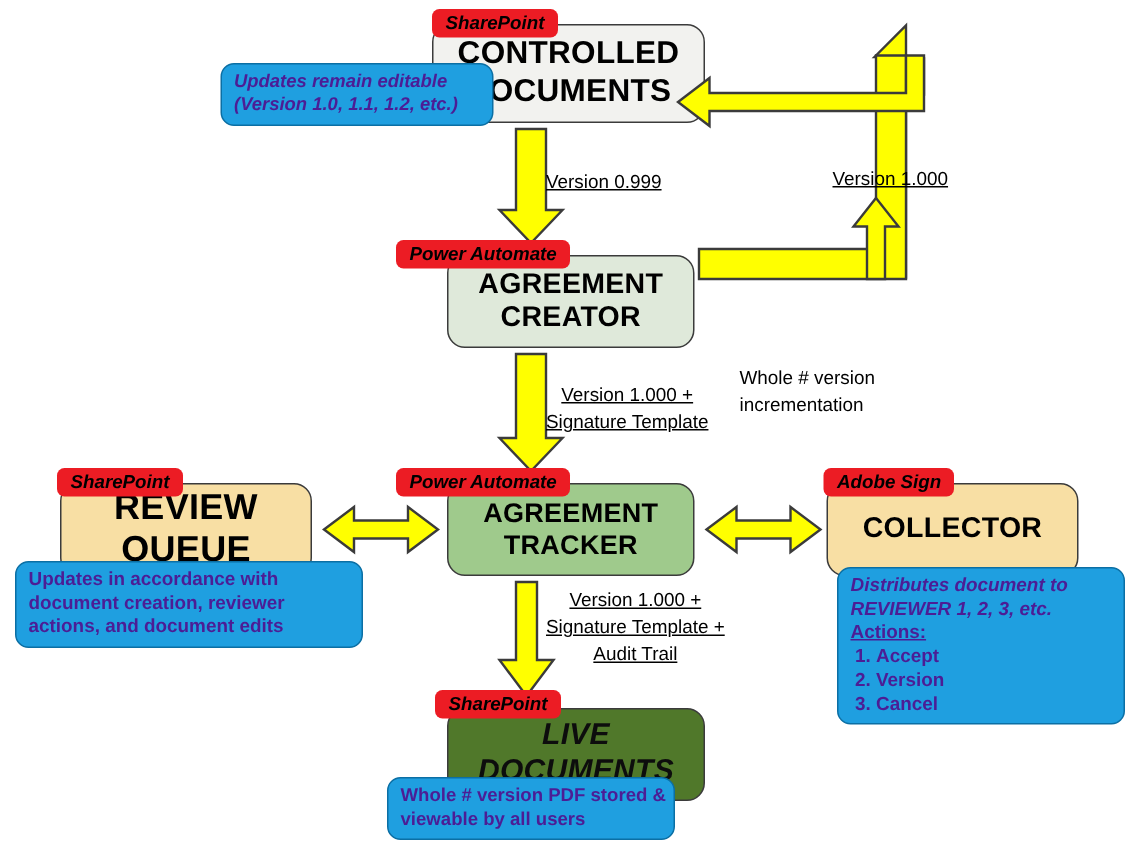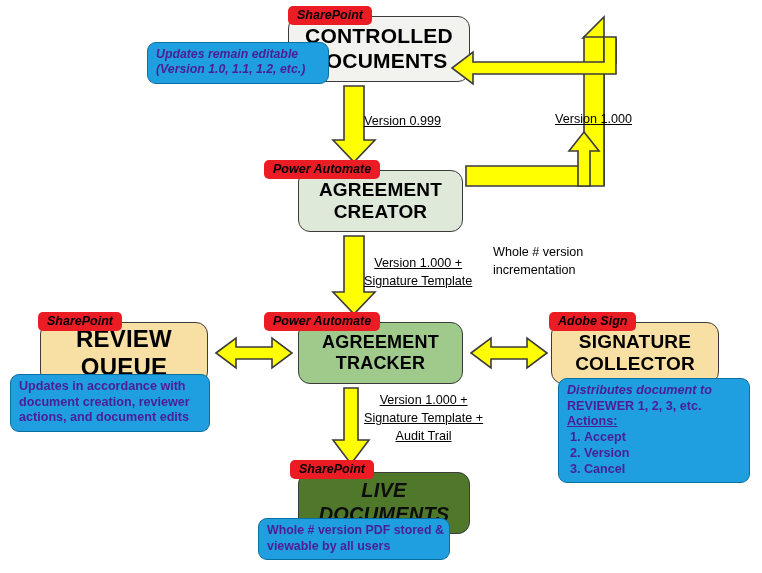--- a/index.html
+++ b/index.html
@@ -103,21 +103,21 @@
     box-sizing: border-box;
     z-index: 7;
   }
   .callout .ln { display: block; white-space: nowrap; }
 
   .callout-controlled {
     left: 147px; top: 42px; width: 182px; font-size: 12.3px;
     font-style: italic;
   }
   .callout-review {
-    left: 10px; top: 374px; width: 200px; font-size: 12.6px;
+    left: 10px; top: 374px; width: 232px; font-size: 12.6px;
   }
   .callout-signature {
     left: 558px; top: 378px; width: 192px; font-size: 12.6px;
   }
   .callout-live {
     left: 258px; top: 518px; width: 192px; font-size: 12.4px;
   }
   .callout .hdr { text-decoration: underline; display: block; }
   .callout ol {
     margin: 0; padding: 0 0 0 17px; list-style: decimal;
@@ -199,21 +199,20 @@
   </div>
 
   <div class="tag tag-tracker">Power Automate</div>
   <div class="node node-tracker">
     <span class="l1">AGREEMENT</span>
     <span class="l2">TRACKER</span>
   </div>
 
   <div class="tag tag-signature">Adobe Sign</div>
   <div class="node node-signature">
-    <span class="l1">SIGNATURE</span>
     <span class="l2">COLLECTOR</span>
   </div>
 
   <div class="tag tag-live">SharePoint</div>
   <div class="node node-live">
     <span class="l1">LIVE</span>
     <span class="l2">DOCUMENTS</span>
   </div>
 
   <div class="callout callout-controlled">
@@ -222,21 +221,21 @@
   </div>
 
   <div class="callout callout-review">
     <span class="ln">Updates in accordance with</span>
     <span class="ln">document creation, reviewer</span>
     <span class="ln">actions, and document edits</span>
   </div>
 
   <div class="callout callout-signature">
     <span class="ln" style="font-style:italic">Distributes document to</span>
-    <span class="ln" style="">REVIEWER 1, 2, 3, etc.</span>
+    <span class="ln" style="font-style:italic">REVIEWER 1, 2, 3, etc.</span>
     <span class="hdr">Actions:</span>
     <ol>
       <li>Accept</li>
       <li>Version</li>
       <li>Cancel</li>
     </ol>
   </div>
 
   <div class="callout callout-live">
     <span class="ln">Whole # version PDF stored &amp;</span>

